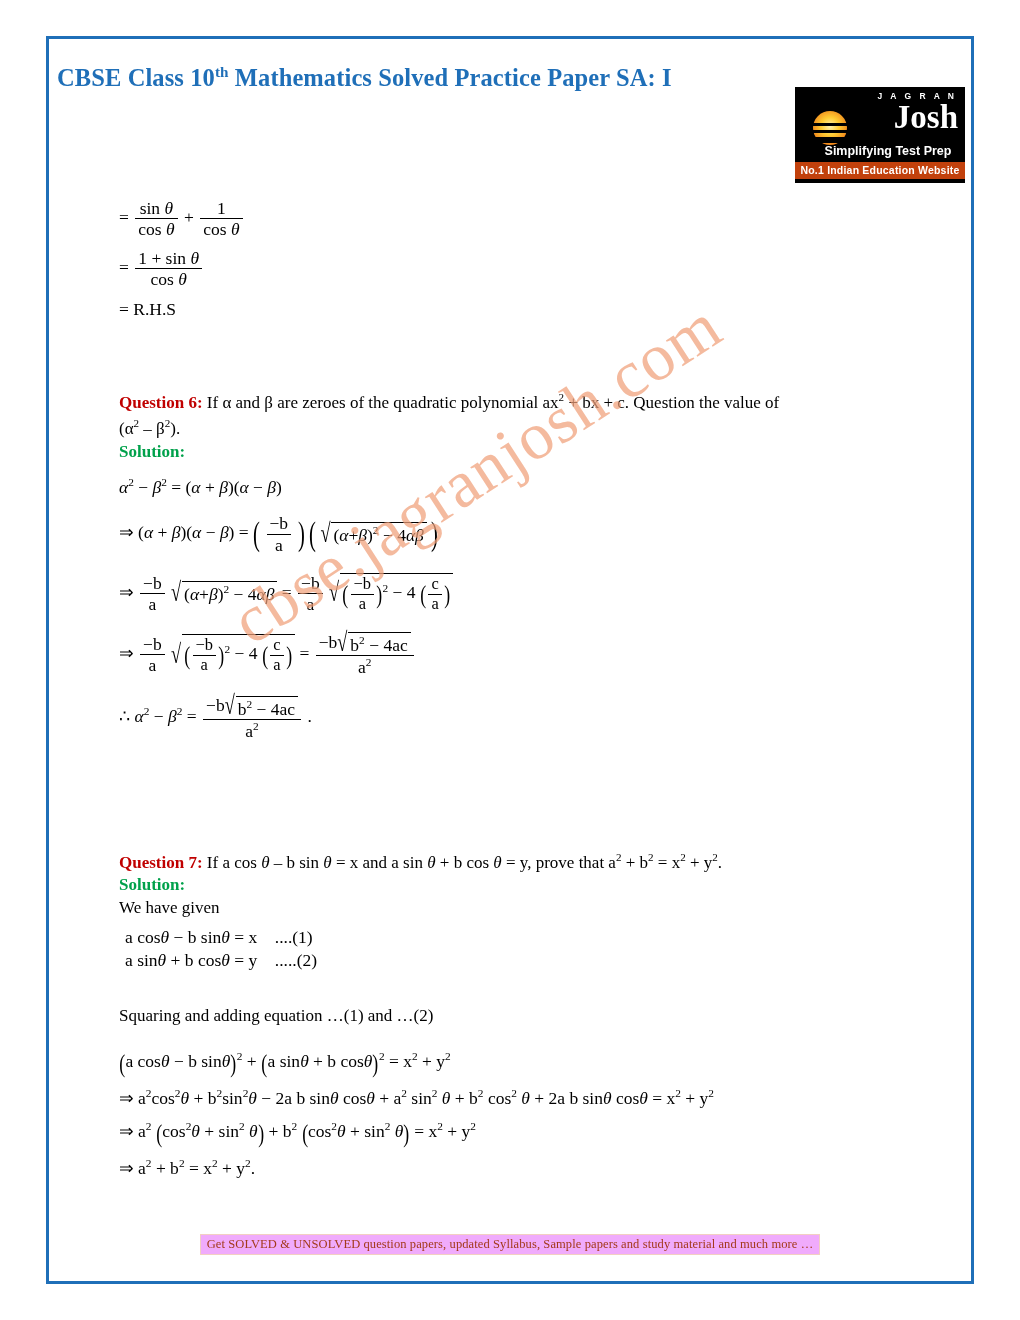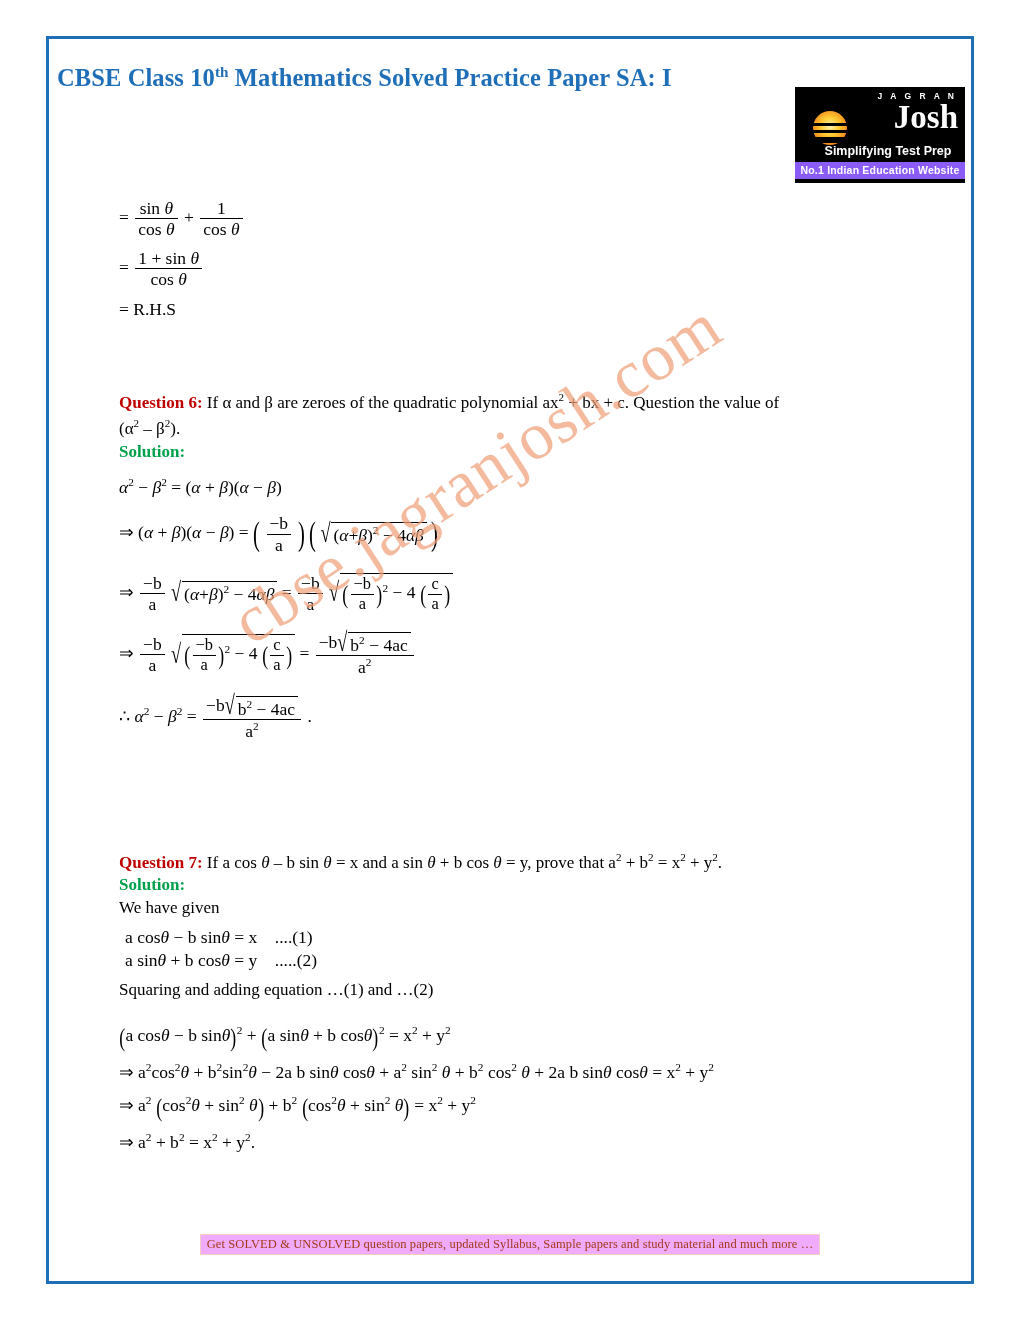--- a/index.html
+++ b/index.html
@@ -108,21 +108,21 @@
     font-weight: bold;
     font-size: 12.5px;
     color: #ffffff;
   }
   .logo .redbar {
     position: absolute;
     left: 0;
     right: 0;
     bottom: 4px;
     height: 17px;
-    background: #8b5cf6;
+    background: #c2410c;
     color: #fff;
     font-family: "Liberation Sans", sans-serif;
     font-weight: bold;
     font-size: 10.5px;
     line-height: 17px;
     text-align: center;
     letter-spacing: 0.2px;
   }
 
   .q-line {
@@ -366,21 +366,21 @@
       <div class="sol-label">Solution:</div>
       <div class="plain">We have given</div>
 
       <div class="math eqrow" style="margin:6px 0 2px 6px">
         a cos<span class="it">θ</span> − b sin<span class="it">θ</span> = x &nbsp;&nbsp;&nbsp;<span>....(1)</span>
       </div>
       <div class="math eqrow" style="margin:2px 0 2px 6px">
         a sin<span class="it">θ</span> + b cos<span class="it">θ</span> = y &nbsp;&nbsp;&nbsp;<span>.....(2)</span>
       </div>
 
-      <div class="plain" style="margin-top:6px">Squaring and adding equation …(1) and …(2)</div>
+      <div class="plain" style="margin-top:32px">Squaring and adding equation …(1) and …(2)</div>
 
       <div class="math eqrow" style="margin-top:22px">
         <span class="medp">(</span>a cos<span class="it">θ</span> − b sin<span class="it">θ</span><span class="medp">)</span><sup class="s">2</sup> +
         <span class="medp">(</span>a sin<span class="it">θ</span> + b cos<span class="it">θ</span><span class="medp">)</span><sup class="s">2</sup> = x<sup class="s">2</sup> + y<sup class="s">2</sup>
       </div>
 
       <div class="math eqrow" style="margin-top:12px">
         ⇒ a<sup class="s">2</sup>cos<sup class="s">2</sup><span class="it">θ</span> + b<sup class="s">2</sup>sin<sup class="s">2</sup><span class="it">θ</span> − 2a b sin<span class="it">θ</span> cos<span class="it">θ</span> + a<sup class="s">2</sup> sin<sup class="s">2</sup> <span class="it">θ</span> + b<sup class="s">2</sup> cos<sup class="s">2</sup> <span class="it">θ</span> + 2a b sin<span class="it">θ</span> cos<span class="it">θ</span> = x<sup class="s">2</sup> + y<sup class="s">2</sup>
       </div>
 

